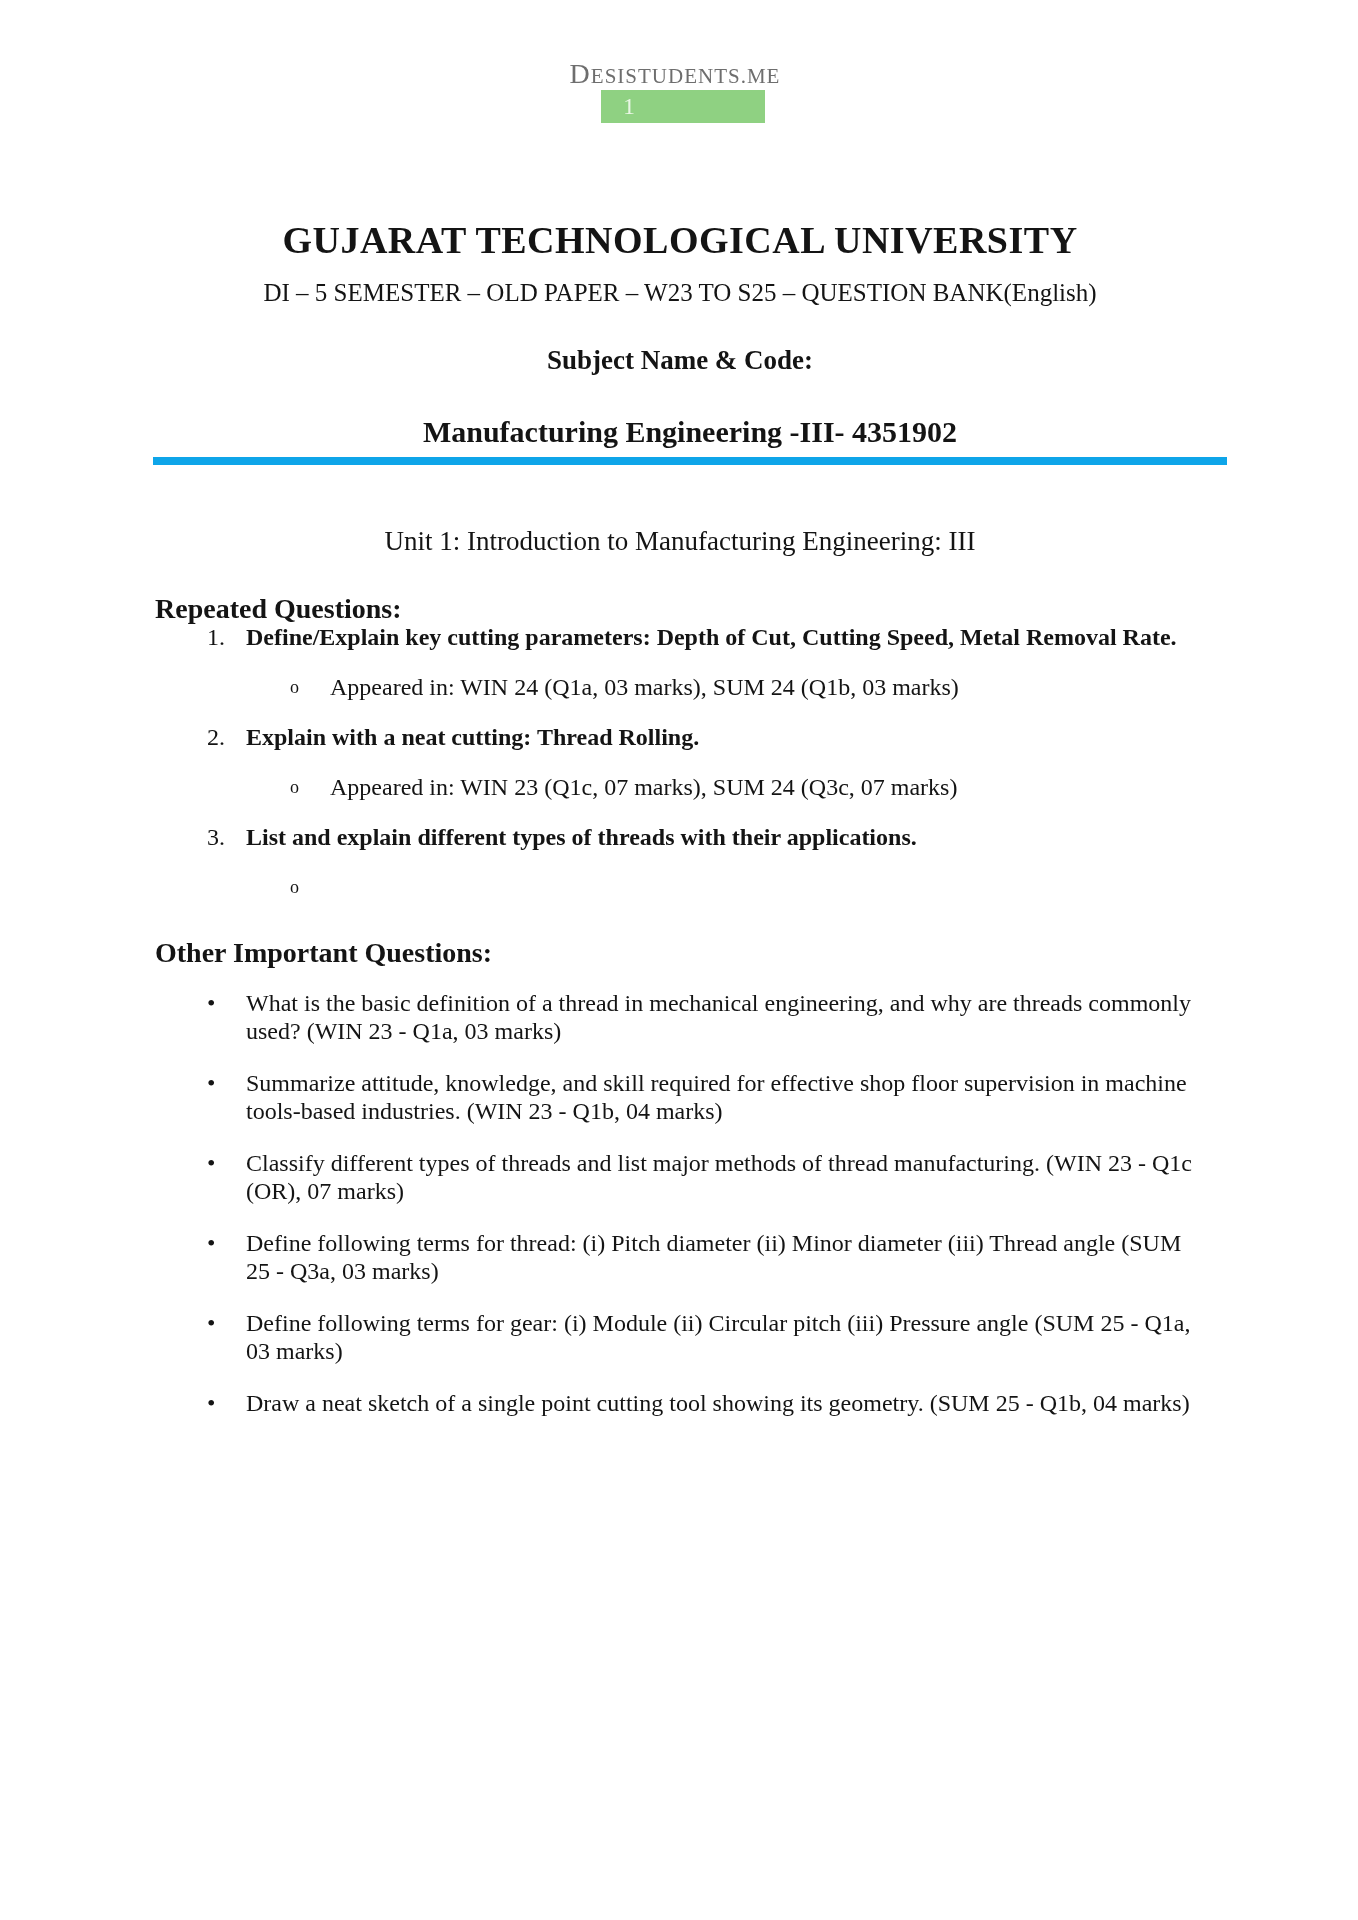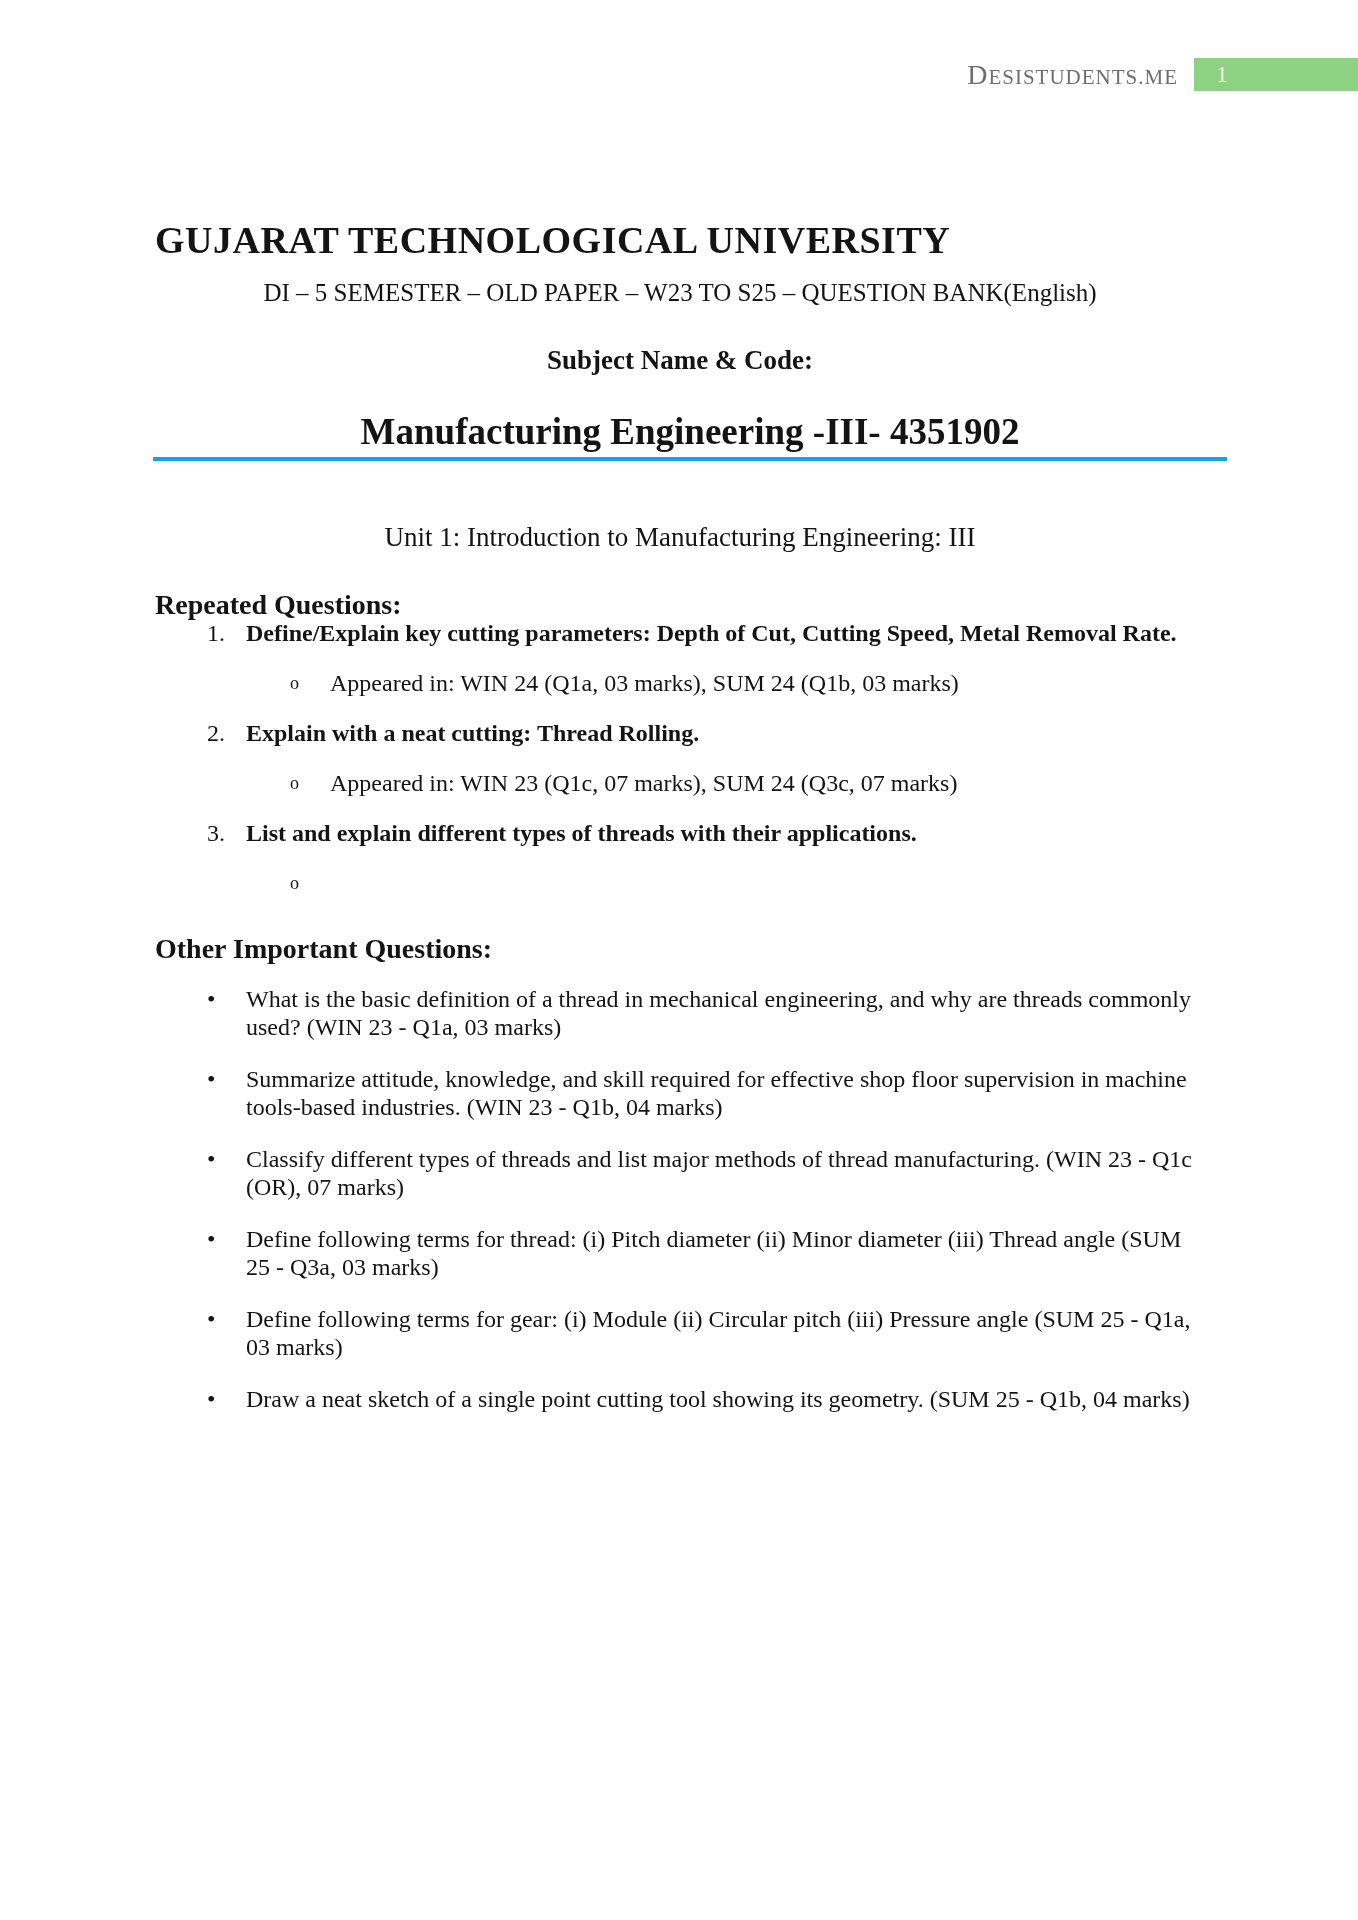--- a/index.html
+++ b/index.html
@@ -7,21 +7,21 @@
     position:relative;
     width:1358px;height:1920px;
     background:#ffffff;
     font-family:"Liberation Serif", serif;
     color:#141414;
     overflow:hidden;
   }
   
   .header{
     position:absolute;top:58px;right:0;left:8px;
-    display:flex;justify-content:flex-end;align-items:center;
+    display:flex;justify-content:flex-start;align-items:center;flex-direction:column;
   }
   .site-name{
     display:block;
     font-size:21px;color:#6e6e6e;
     letter-spacing:1px;
     margin-right:16px;
   }
   .site-name::first-letter{font-size:28px;}
   .page-badge{
     width:164px;height:33px;
@@ -31,38 +31,38 @@
     display:flex;align-items:center;
     padding-left:22px;box-sizing:border-box;
   }
   
   .content{
     position:absolute;left:155px;right:153px;top:0;
   }
   .uni-title{
     margin:218px 0 16px 0;
     font-size:38px;line-height:44px;font-weight:bold;
-    letter-spacing:0.5px;
+    text-align:center;letter-spacing:0.5px;
   }
   .paper-line{
     margin:13px 0 0 0;
     font-size:25px;line-height:30px;font-weight:normal;
     text-align:center;
   }
   .subject-label{
     margin:36px 0 0 0;
     font-size:27px;line-height:32px;font-weight:bold;
     text-align:center;
   }
   .subject-value{
     margin:40px -22px 0 -2px;
-    font-size:37px;line-height:32px;font-weight:bold;
+    font-size:30px;line-height:32px;font-weight:bold;
     text-align:center;
     padding-bottom:9px;
-    border-bottom:4px solid #0ea5e9;
+    border-bottom:8px solid #0ea5e9;
   }
   .unit-title{
     margin:60px 0 0 0;
     font-size:27px;line-height:32px;font-weight:normal;
     text-align:center;
   }
   .section-heading{
     margin:38px 0 0 0;
     font-size:28px;line-height:28px;font-weight:bold;
     text-align:left;

